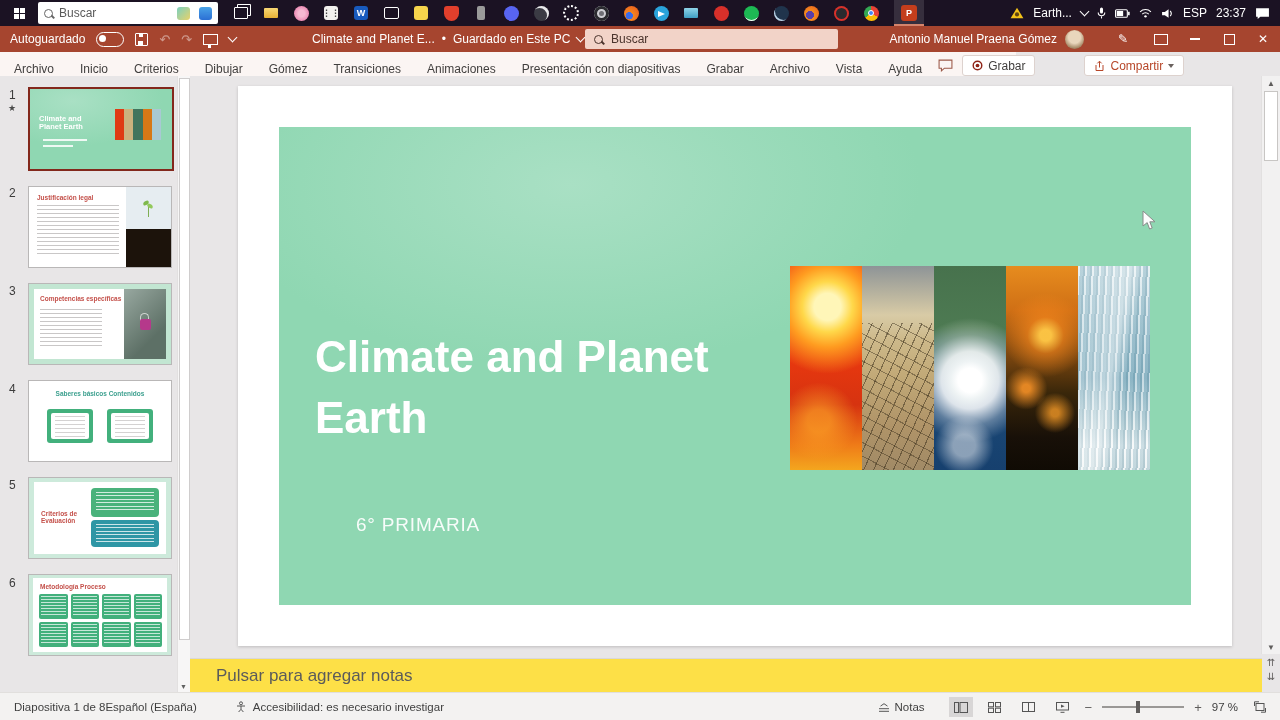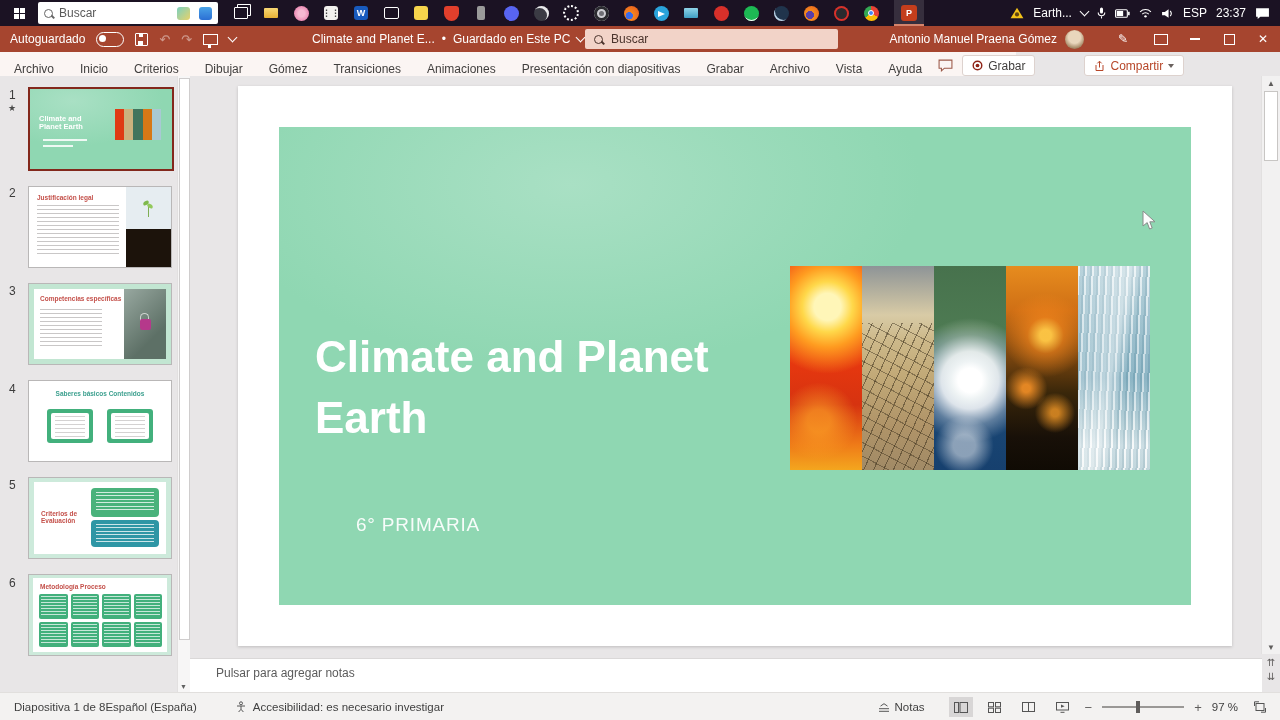--- a/index.html
+++ b/index.html
@@ -142,22 +142,22 @@
     linear-gradient(180deg,#cfe2e8 0%,#a8c8d4 30%,#8db6c6 55%,#cfe0e4 78%,#eef4f5 88%,#dfe9ea 100%);}
   .cursor{position:absolute;left:1142px;top:210px;}
   
   .vscroll{position:absolute;right:0;top:76px;width:18px;height:578px;background:#f2f1f1;border-left:1px solid #e2e0e0;
     display:flex;flex-direction:column;align-items:center;font-size:8px;color:#5f5d5c;}
   .varrow{height:14px;display:flex;align-items:center;justify-content:center;width:100%;}
   .vthumb{width:12px;height:68px;background:#fff;border:1px solid #c8c6c4;margin-top:1px;}
   .vnav{position:absolute;right:0;top:656px;width:18px;display:flex;flex-direction:column;align-items:center;
     font-size:10px;color:#5f5d5c;line-height:14px;}
   
-  .notespane{position:absolute;left:190px;top:658px;width:1072px;height:34px;background:#ffffff;border-top:1px solid #dad8d8;
-    font-size:12px;color:#5b5b5b;display:flex;align-items:flex-start;padding-top:7px;}
+  .notespane{position:absolute;left:190px;top:658px;width:1072px;height:34px;background:#fde047;border-top:1px solid #dad8d8;
+    font-size:17px;color:#5b5b5b;display:flex;align-items:flex-start;padding-top:7px;}
   .notespane span{margin-left:26px;}
   
   .statusbar{position:absolute;left:0;top:692px;width:1280px;height:28px;background:#f3f2f1;border-top:1px solid #e1dfdd;
     display:flex;align-items:center;font-size:11.5px;color:#3f3f3f;}
   .sb-counter{margin-left:14px;}
   .sb-lang{}
   .sb-acc{margin-left:38px;display:flex;align-items:center;gap:6px;text-align:right;}
   .sb-right{margin-left:auto;display:flex;align-items:center;gap:10px;padding-right:8px;}
   .sb-notes{display:flex;align-items:center;gap:5px;margin-right:14px;}
   .viewbtn{width:24px;height:20px;display:flex;align-items:center;justify-content:center;}

